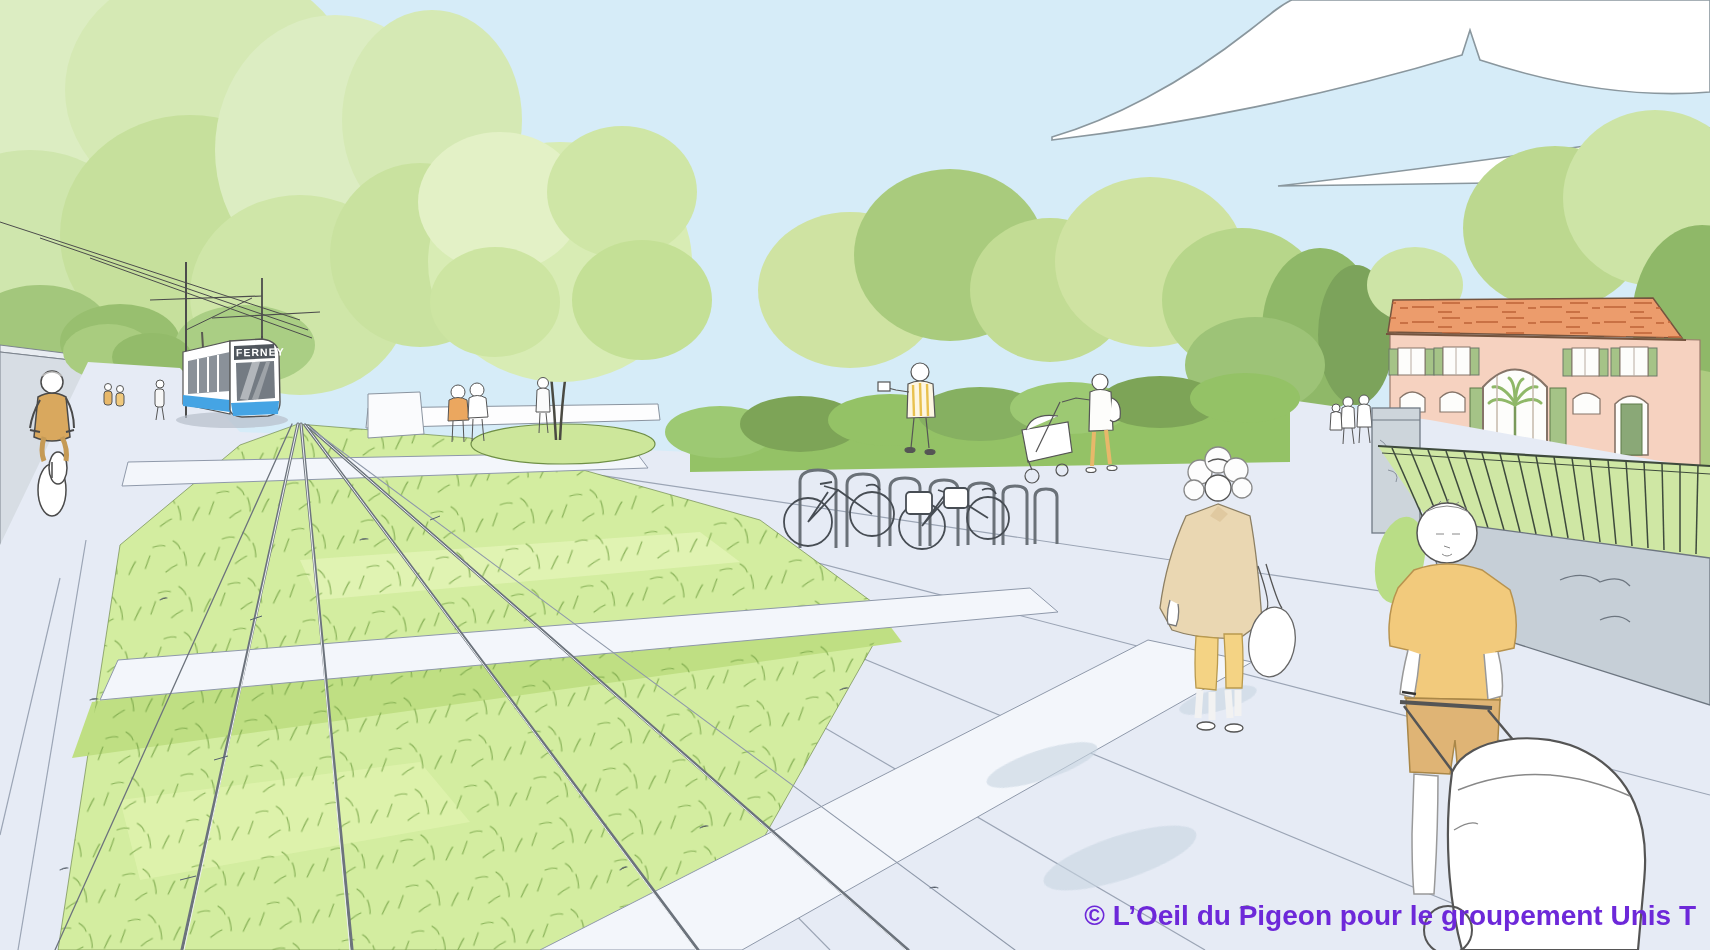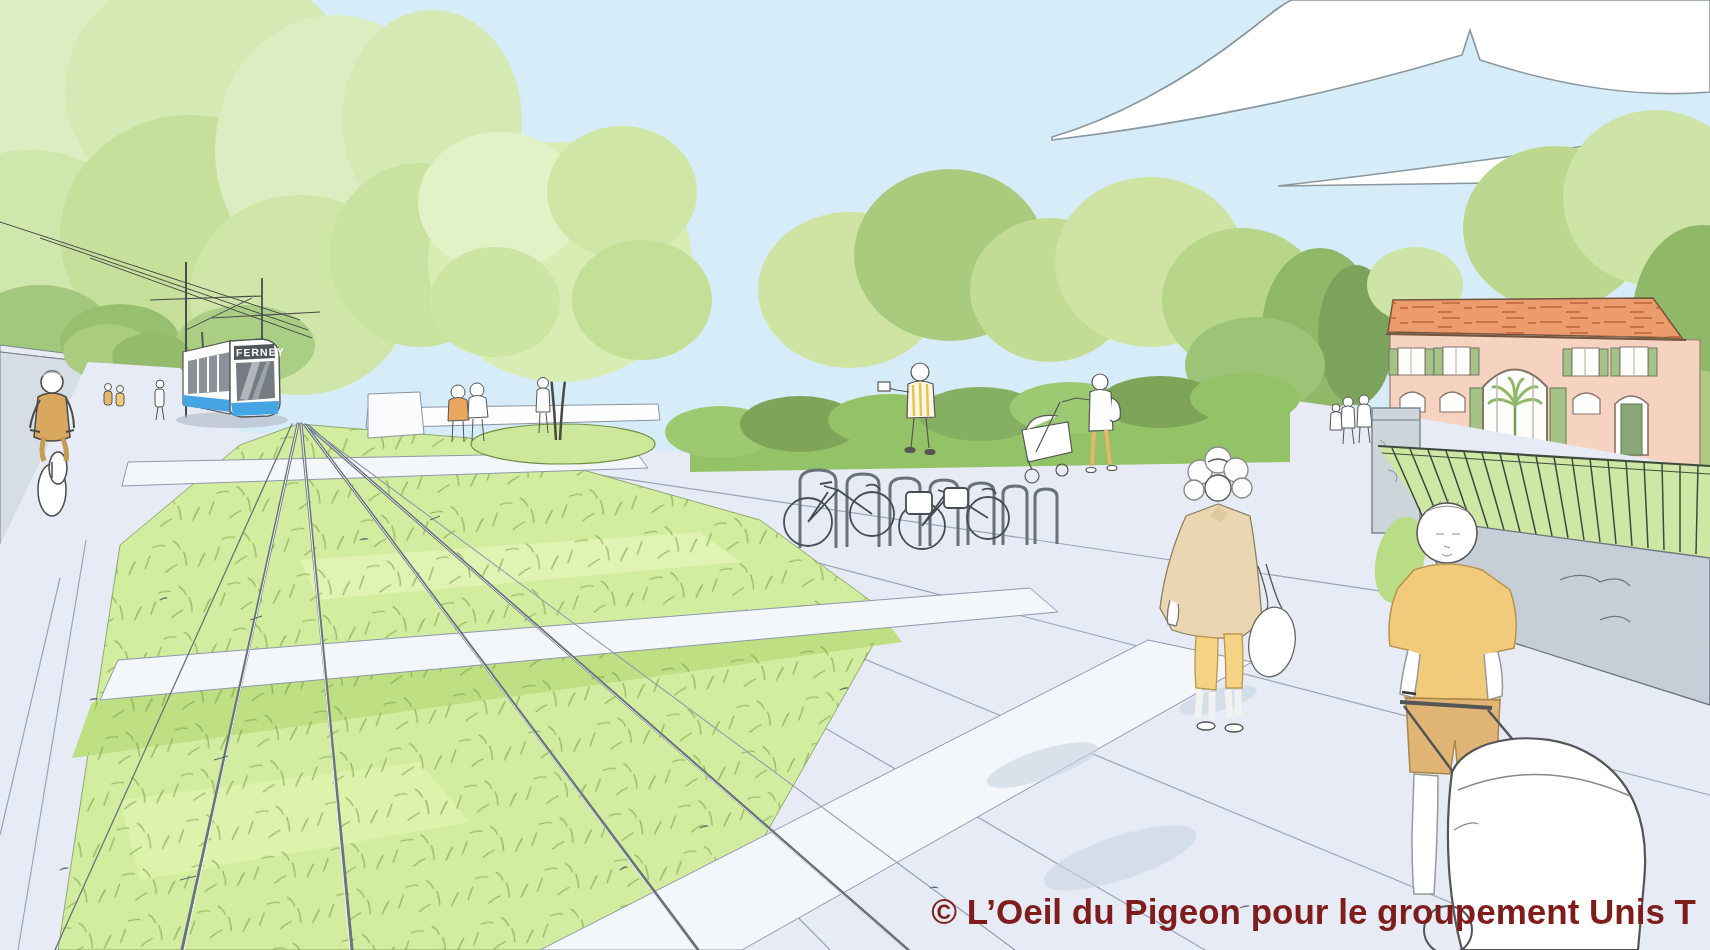--- a/index.html
+++ b/index.html
@@ -1,22 +1,22 @@
 <!DOCTYPE html>
 <html><head>
 <meta charset="utf-8">
 <style>
   html,body{margin:0;padding:0;background:#fff;}
   body{width:1710px;height:950px;position:relative;overflow:hidden;
        font-family:"Liberation Sans",sans-serif;}
   #scene-svg{position:absolute;inset:0;display:block;}
   .caption{
     position:absolute;right:14px;bottom:18px;
-    font-weight:700;font-size:35px;letter-spacing:0;
-    color:#7f1d1d;white-space:nowrap;
+    font-weight:700;font-size:28px;letter-spacing:0;
+    color:#6d28d9;white-space:nowrap;
   }
   text.tram-sign{
     font-family:"Liberation Sans",sans-serif;
     font-weight:700;font-size:10.5px;letter-spacing:1px;fill:#ffffff;
   }
 </style>
 </head>
 <body>
 
 <svg id="scene-svg" viewBox="0 0 1710 950" width="1710" height="950" xmlns="http://www.w3.org/2000/svg">

